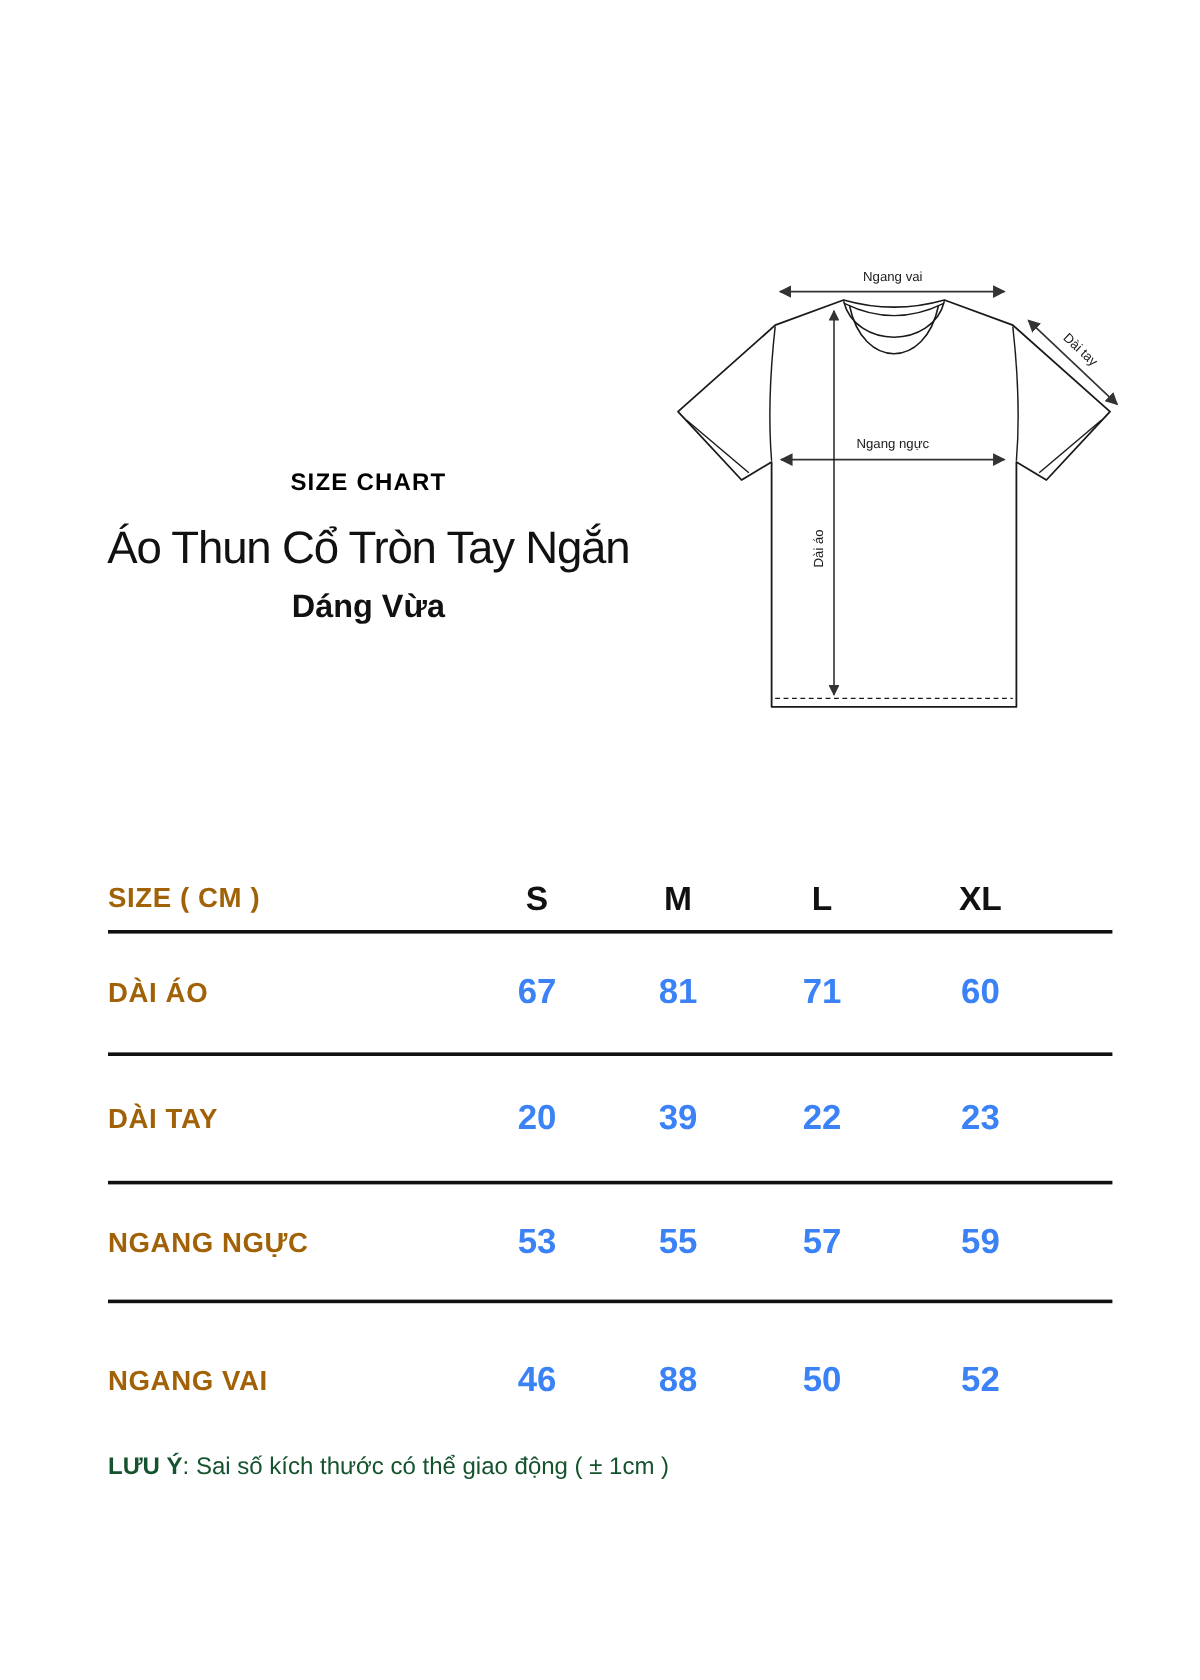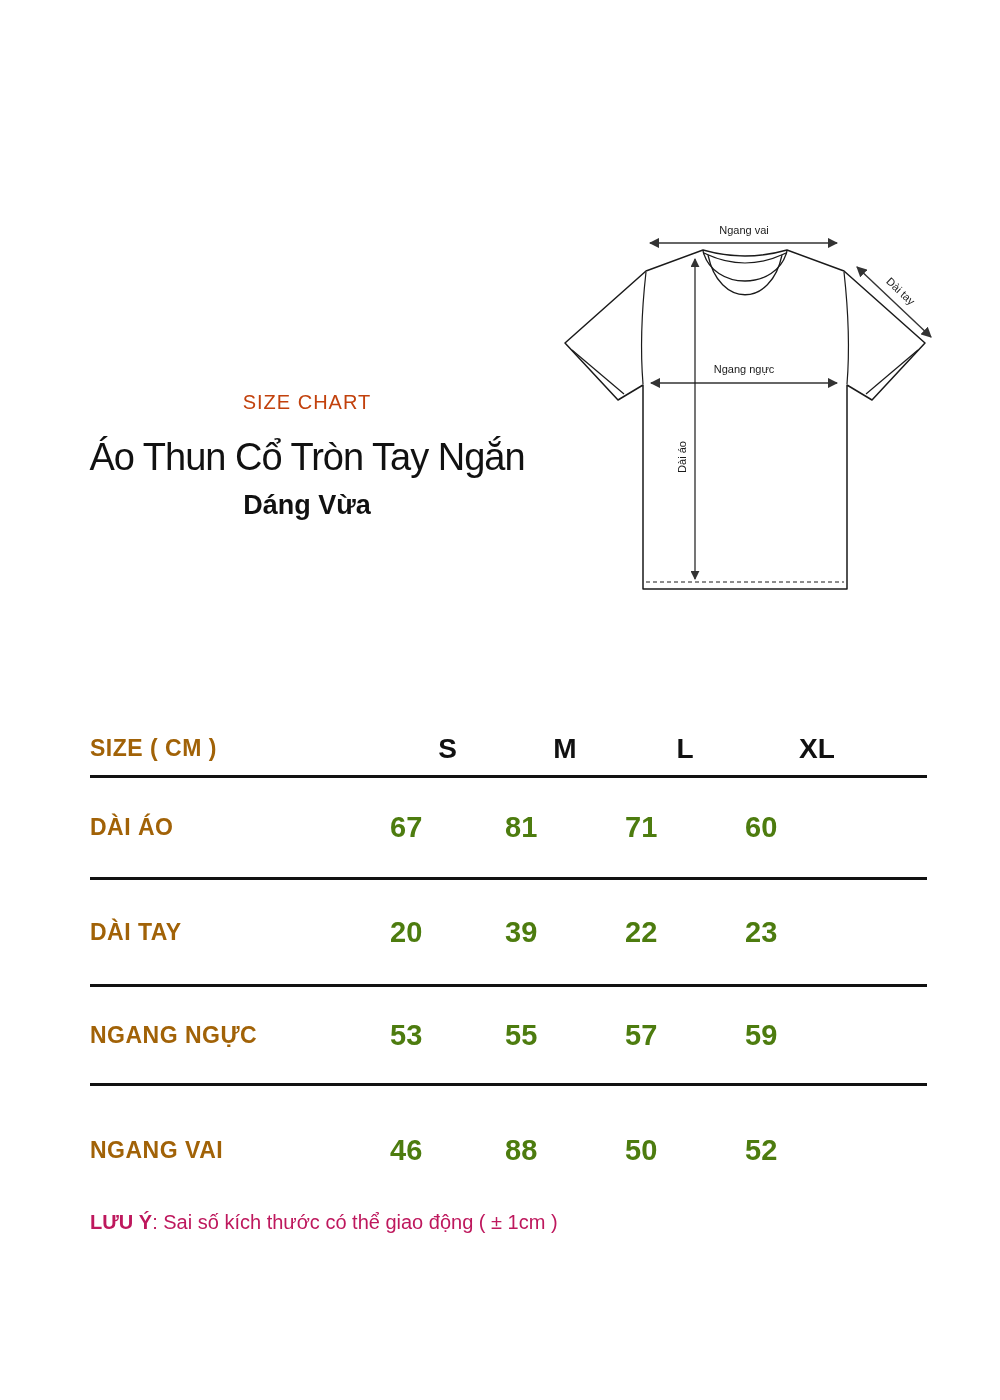--- a/index.html
+++ b/index.html
@@ -6,22 +6,22 @@
   html,body { background:#ffffff; }
   body {
     width:1000px; height:1400px; position:relative; overflow:hidden;
     font-family:"Liberation Sans","DejaVu Sans",sans-serif;
     color:#1a1a1a;
   }
 
   
   .title-block { position:absolute; left:40px; top:390px; width:534px; text-align:center; }
   .eyebrow {
-    font-size:20px; font-weight:normal; letter-spacing:1px;
-    color:#c2410c; line-height:24px;
+    font-size:20px; font-weight:bold; letter-spacing:1px;
+    color:#000000; line-height:24px;
   }
   .title {
     margin-top:20px; font-size:38px; font-weight:normal; letter-spacing:-1px;
     color:#111; line-height:46px; white-space:nowrap;
   }
   .subtitle {
     margin-top:10px; font-size:27px; font-weight:bold; color:#111; line-height:30px;text-align:center;
   }
 
   
@@ -40,26 +40,26 @@
   .t-row.t-head { height:56px; }
   .t-row.r1 { height:102px; }
   .t-row.r2 { height:107px; }
   .t-row.r3 { height:99px; }
   .t-row.r4 { height:128px; border-bottom:none; }
   .cell { white-space:nowrap; }
   .cell.label {
     font-size:23px; font-weight:bold; color:#a16207; letter-spacing:0.5px;
   }
   .cell.col  { font-size:28px; font-weight:bold; color:#111; text-align:center; }
-  .cell.val  { font-size:29px; font-weight:bold; color:#4d7c0f; }
+  .cell.val  { font-size:29px; font-weight:bold; color:#3b82f6; text-align:center; }
 
   
   .note {
     position:absolute; left:90px; top:1206px; width:700px;
-    font-size:20px; line-height:32px; color:#be185d; white-space:nowrap;
+    font-size:20px; line-height:32px; color:#14532d; white-space:nowrap;
   }
   .note b { font-weight:bold; }
 </style>
 </head>
 <body>
 
 <div class="title-block">
   <div class="eyebrow">SIZE CHART</div>
   <h1 class="title">Áo Thun Cổ Tròn Tay Ngắn</h1>
   <div class="subtitle">Dáng Vừa</div>

